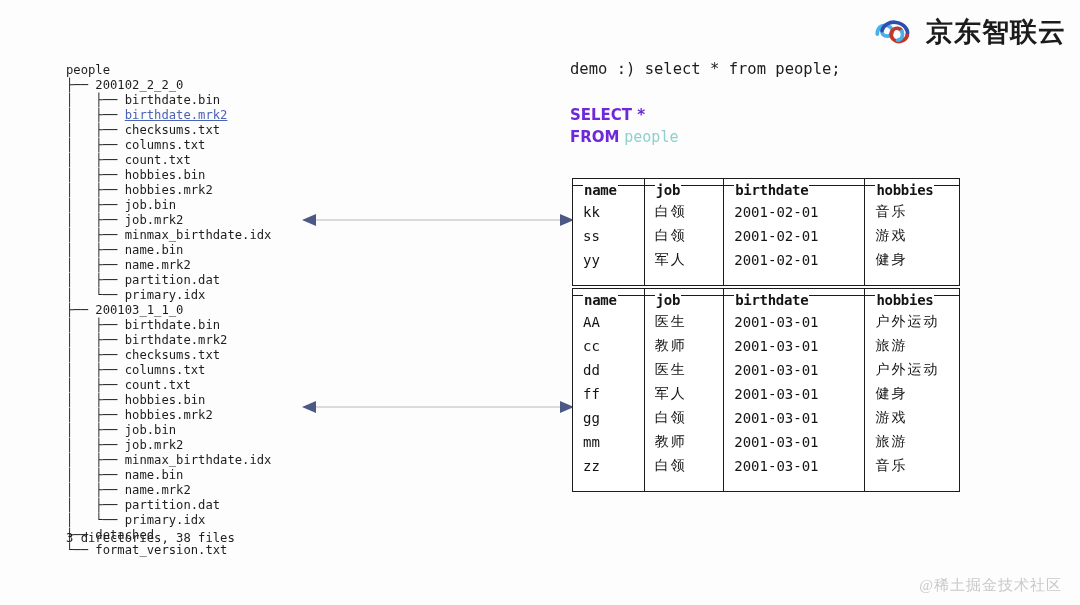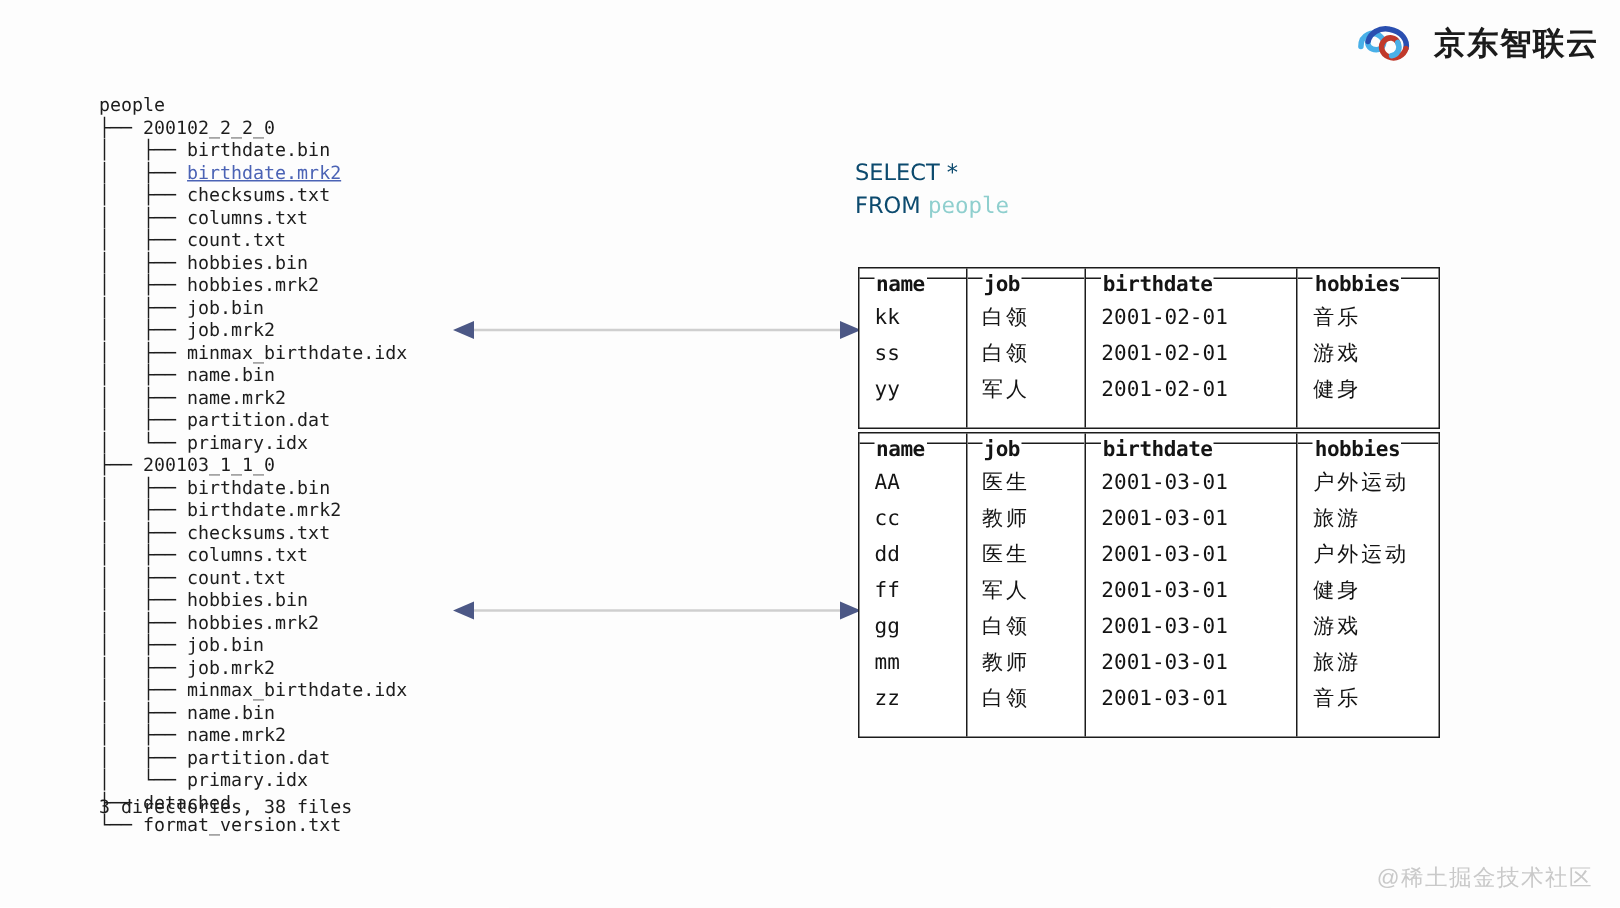--- a/index.html
+++ b/index.html
@@ -21,21 +21,21 @@
     position: absolute;
     top: 14px;
     right: 14px;
     display: flex;
     align-items: center;
     gap: 9px;
   }
   #brand-mark { width: 44px; height: 30px; display: block; }
   #brand-text {
     font-family: "DejaVu Sans", sans-serif;
-    font-size: 21px;
+    font-size: 27px;
     font-weight: 700;
     color: #1b1b1b;
     letter-spacing: 1px;
     white-space: nowrap;
   }
 
   
   #tree-panel {
     position: absolute;
     left: 66px;
@@ -77,21 +77,21 @@
   }
   #sql-block {
     position: absolute;
     left: 570px;
     top: 104px;
     font-family: "DejaVu Sans", sans-serif;
     font-size: 15px;
     line-height: 22px;
     white-space: pre;
   }
-  #sql-block .kw { font-weight: 400; color: #0c4a6e; }
+  #sql-block .kw { font-weight: 700; color: #6d28d9; }
   #sql-block .ident { color: #8fcfce; font-family: "DejaVu Sans Mono", monospace; }
 
   
   .ptable {
     position: absolute;
     font-family: "DejaVu Sans Mono", monospace;
     font-size: 14px;
     color: #141414;
     border: 1.6px solid #1c1c1c;
     box-sizing: border-box;
@@ -143,21 +143,21 @@
     font-family: "DejaVu Sans Mono", monospace;
     font-size: 15.5px;
     color: #1d1d1d;
     white-space: pre;
   }
 
   #watermark {
     position: absolute;
     right: 18px;
     bottom: 10px;
-    font-family: Liberation Sans, sans-serif;
+    font-family: Liberation Serif, serif;
     font-size: 15px;
     color: #c9c9c9;
     letter-spacing: 1px;
     white-space: nowrap;
   }
 </style>
 </head>
 <body>
 
 <div id="root">
@@ -181,20 +181,21 @@
     <line x1="14" y1="10" x2="262" y2="10" stroke="#cfcfcf" stroke-width="1.6"></line>
     <polygon points="2,10 16,4 16,16" fill="#4c5886"></polygon>
     <polygon points="274,10 260,4 260,16" fill="#4c5886"></polygon>
   </svg>
   <svg class="arrow-svg" id="arrow-2" style="left:300px; top:397px; width:276px; height:20px;" viewBox="0 0 276 20">
     <line x1="14" y1="10" x2="262" y2="10" stroke="#cfcfcf" stroke-width="1.6"></line>
     <polygon points="2,10 16,4 16,16" fill="#4c5886"></polygon>
     <polygon points="274,10 260,4 260,16" fill="#4c5886"></polygon>
   </svg>
 
+  <div id="prompt-line">demo :) select * from people;</div>
 
   <div id="sql-block"><span class="kw">SELECT *</span>
 <span class="kw">FROM</span> <span class="ident">people</span></div>
 
   <div class="ptable" id="ptable-0" style="left:572px; top:178px; width:388px;">
       <div class="prow hrow">
         <div class="pcell" style="width: 72px;">
           <span class="rule-l"></span>
           <span class="hlabel">name</span>
           <span class="rule-r"></span>

